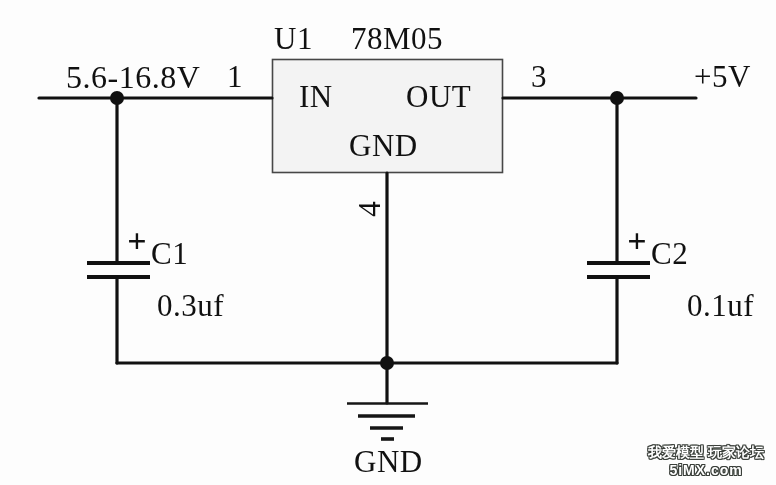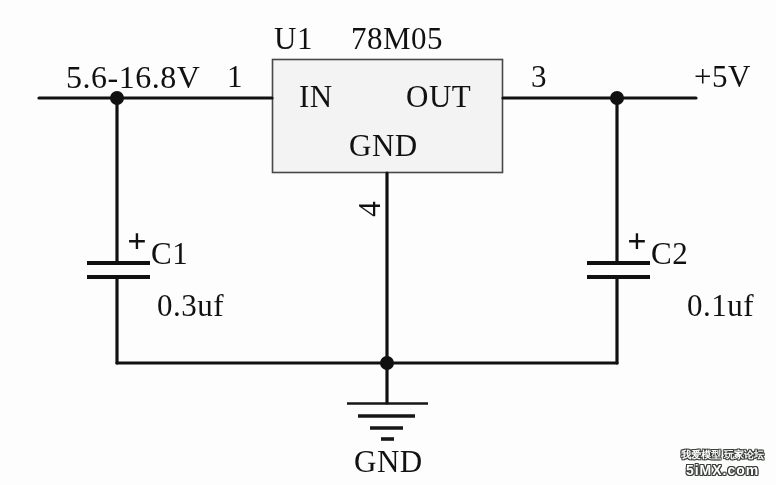--- a/index.html
+++ b/index.html
@@ -21,21 +21,21 @@
     position:absolute;left:352px;top:194px;width:34px;height:30px;
     display:flex;align-items:center;justify-content:center;
     transform:rotate(-90deg);font-size:31px;line-height:1;
   }
   .watermark{
     position:absolute;right:12px;bottom:6px;text-align:center;
     font-family:"Liberation Sans","DejaVu Sans",sans-serif;
     font-weight:700;color:#ffffff;line-height:1.25;
     text-shadow:-1px -1px 0 #3a3f3a,1px -1px 0 #3a3f3a,-1px 1px 0 #3a3f3a,1px 1px 0 #3a3f3a,0 1px 0 #3a3f3a,0 -1px 0 #3a3f3a,1px 0 0 #3a3f3a,-1px 0 0 #3a3f3a;
   }
-  .watermark .wm1{font-size:10px;}
+  .watermark .wm1{font-size:14px;}
   .watermark .wm2{font-size:14px;letter-spacing:1px;}
 </style>
 </head>
 <body>
 
 <div class="stage">
 
   <svg width="776" height="485" viewBox="0 0 776 485">
 
     <rect x="272.5" y="59.5" width="230" height="113" fill="#f3f3f3" stroke="#474747" stroke-width="1.6"></rect>

